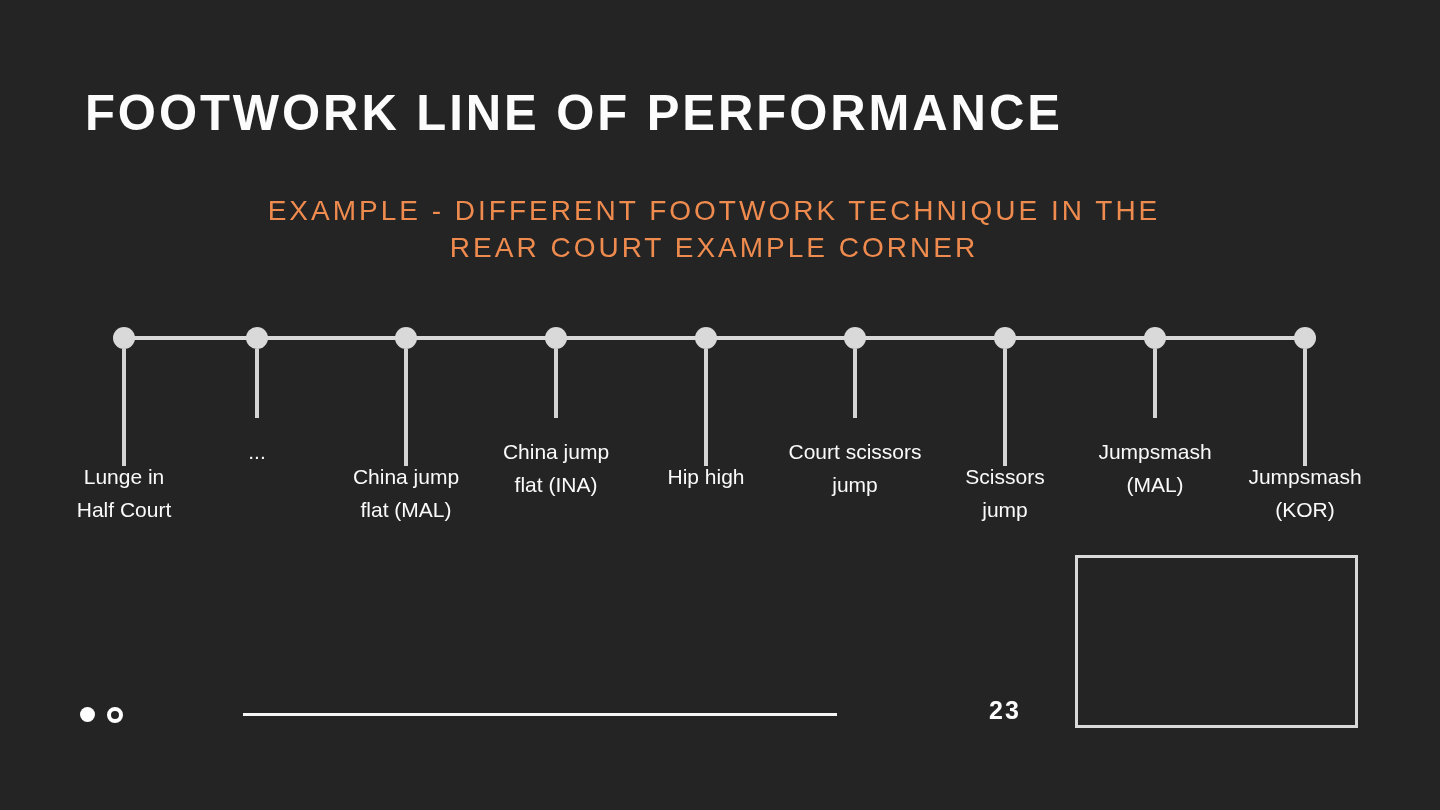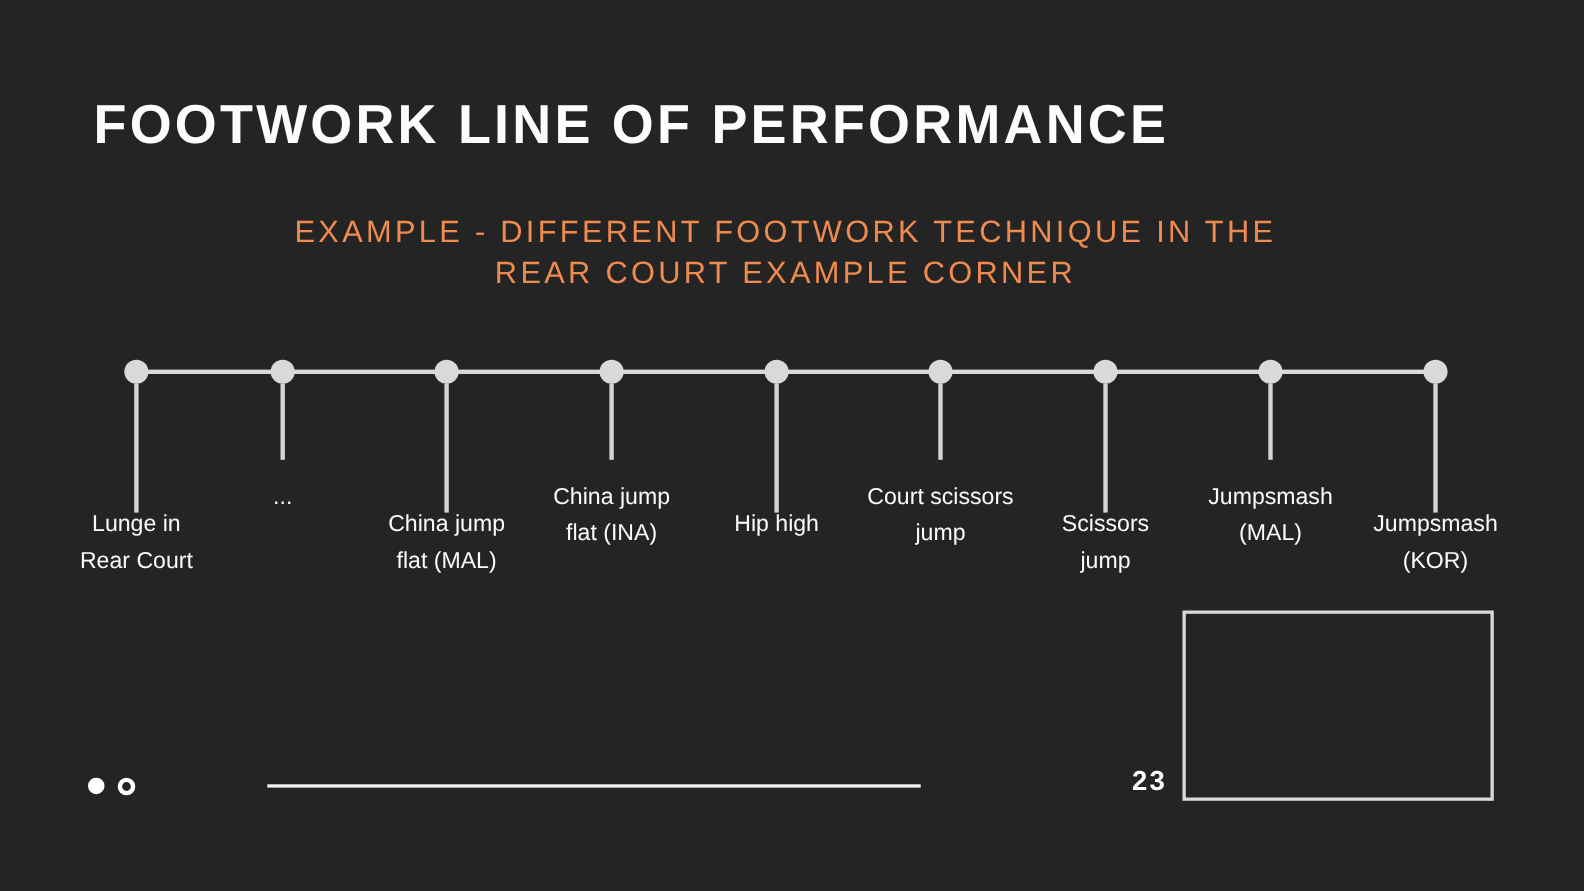--- a/index.html
+++ b/index.html
@@ -37,21 +37,21 @@
     position:absolute;left:80px;top:707px;width:15px;height:15px;
     border-radius:50%;background:#FFFFFF;
   }
   .pag-dot-ring{
     position:absolute;left:107px;top:707px;width:16px;height:16px;
     border-radius:50%;border:4px solid #FFFFFF;box-sizing:border-box;
   }
   .separator{position:absolute;left:243px;top:713px;width:594px;height:3px;background:#F5F5F5;}
   .page-number{
     position:absolute;left:1005px;top:696px;transform:translateX(-50%);
-    color:#FCFCFC;font-size:25px;font-weight:700;letter-spacing:2px;margin-left:40px;
+    color:#FCFCFC;font-size:25px;font-weight:700;letter-spacing:2px;
   }
   .frame-box{
     position:absolute;left:1075px;top:555px;width:283px;height:173px;
     border:3px solid #D9D9D9;box-sizing:border-box;background:transparent;
   }
 </style>
 </head>
 <body>
 
 <div class="slide">
@@ -64,21 +64,21 @@
   </div>
 
   <div>
     <div class="tl-axis"></div>
 
     <div class="tl-item" style="left:124px">
       <div class="tl-dot"></div>
       <div class="tl-stem long"></div>
       <div class="tl-label low">
         <div>Lunge in</div>
-        <div>Rear Court</div>
+        <div>Half Court</div>
       </div>
     </div>
 
     <div class="tl-item" style="left:257px">
       <div class="tl-dot"></div>
       <div class="tl-stem short"></div>
       <div class="tl-label high">
         <div>...</div>
         <div></div>
       </div>

